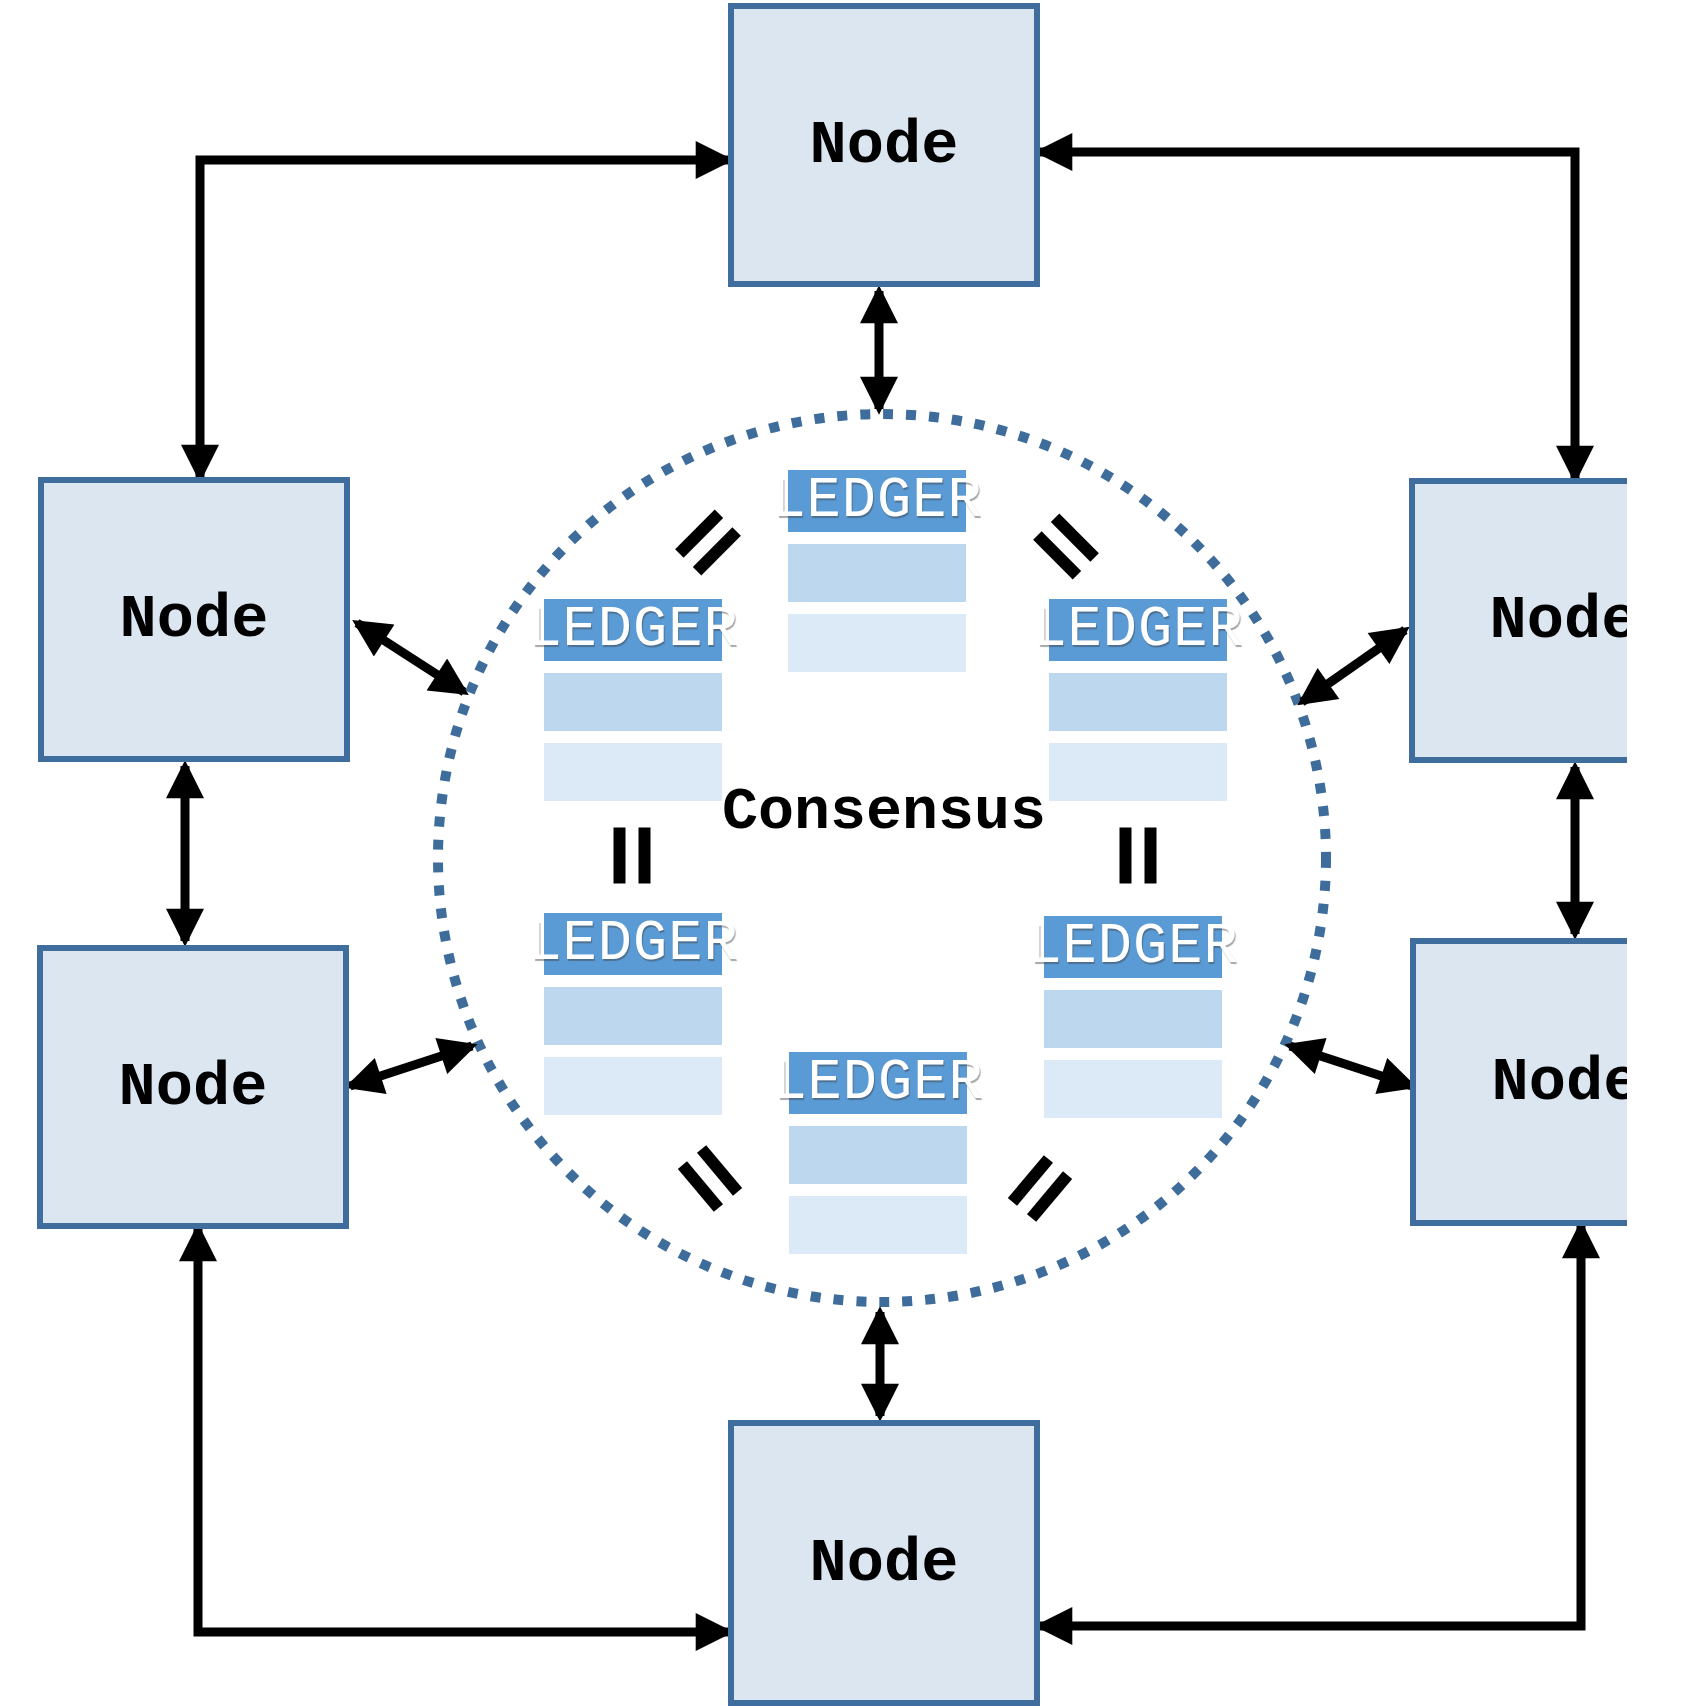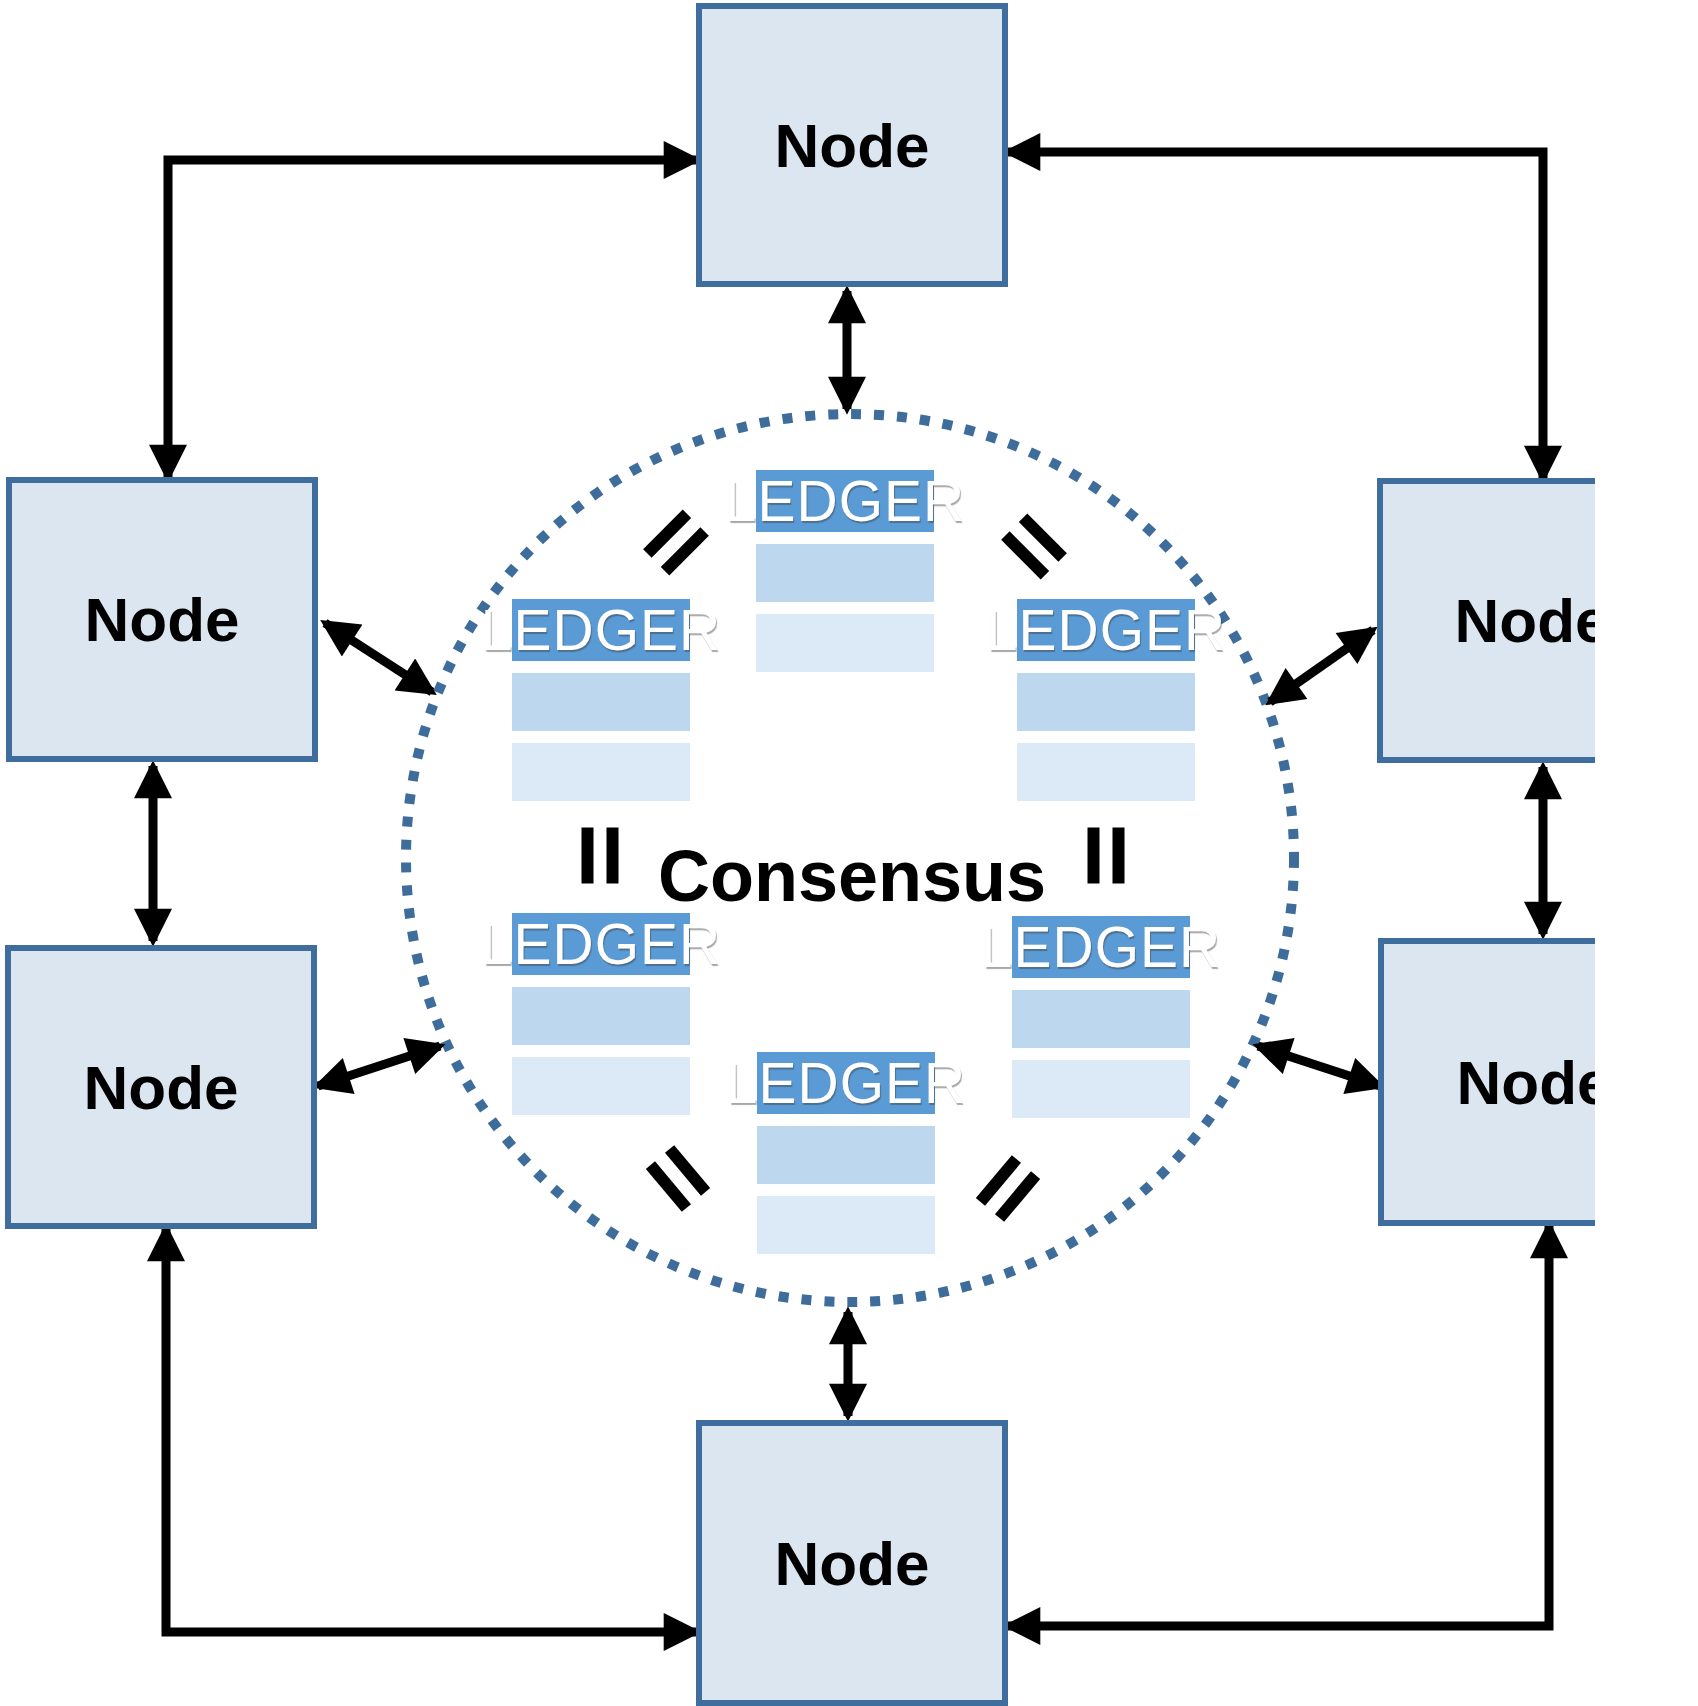--- a/index.html
+++ b/index.html
@@ -3,21 +3,21 @@
 <meta charset="utf-8">
 <style>
   :root{
     --node-fill:#dce6f1; --node-border:#3f6e9e;
     --ledger-header:#5b9bd5; --ledger-header-text:#ffffff;
     --ledger-row-medium:#bdd7ee; --ledger-row-light:#dceaf7;
     --circle-dotted:#3e6d9c; --arrow:#000000; --text:#000000; --background:#ffffff;
   }
   html,body{margin:0;padding:0;background:var(--background);}
   .stage{position:relative;width:1595px;height:1706px;background:var(--background);
-         font-family:Liberation Sans, sans-serif;overflow:hidden;}
+         font-family:Liberation Mono, monospace;overflow:hidden;margin-left:32px;}
   .overlay{position:absolute;left:0;top:0;width:1698px;height:1706px;}
 
   .node{position:absolute;box-sizing:border-box;background:var(--node-fill);
         border:6px solid var(--node-border);display:flex;align-items:center;justify-content:center;}
   .node span{font-size:62px;font-weight:bold;color:var(--text);letter-spacing:0px;}
 
   .node-top{left:696px;top:3px;width:312px;height:284px;}
   .node-left-upper{left:6px;top:477px;width:312px;height:285px;}
   .node-left-lower{left:5px;top:945px;width:312px;height:284px;}
   .node-right-upper{left:1377px;top:478px;width:310px;height:285px;}
@@ -32,23 +32,23 @@
   .ledger .r1{background:var(--ledger-row-medium);}
   .ledger .r2{background:var(--ledger-row-light);}
 
   .ledger-top{left:756px;top:470px;}
   .ledger-left-upper{left:512px;top:599px;}
   .ledger-right-upper{left:1017px;top:599px;}
   .ledger-left-lower{left:512px;top:913px;}
   .ledger-right-lower{left:1012px;top:916px;}
   .ledger-bottom{left:757px;top:1052px;}
 
-  .consensus{position:absolute;left:602px;top:840px;width:500px;height:72px;
+  .consensus{position:absolute;left:602px;top:776px;width:500px;height:72px;
       display:flex;align-items:center;justify-content:center;
-      font-size:72px;font-weight:bold;color:var(--text);}
+      font-size:60px;font-weight:bold;color:var(--text);}
 
   .eq{position:absolute;width:56px;height:37px;display:flex;flex-direction:column;justify-content:space-between;}
   .eq i{display:block;height:12px;background:var(--arrow);}
   .eq-tl{left:648px;top:524px;transform:rotate(-45deg);}
   .eq-tr{left:1006px;top:528px;transform:rotate(45deg);}
   .eq-l{left:572px;top:837px;transform:rotate(90deg);}
   .eq-r{left:1078px;top:837px;transform:rotate(90deg);}
   .eq-bl{left:650px;top:1160px;transform:rotate(50deg);}
   .eq-br{left:980px;top:1170px;transform:rotate(-50deg);}
 

